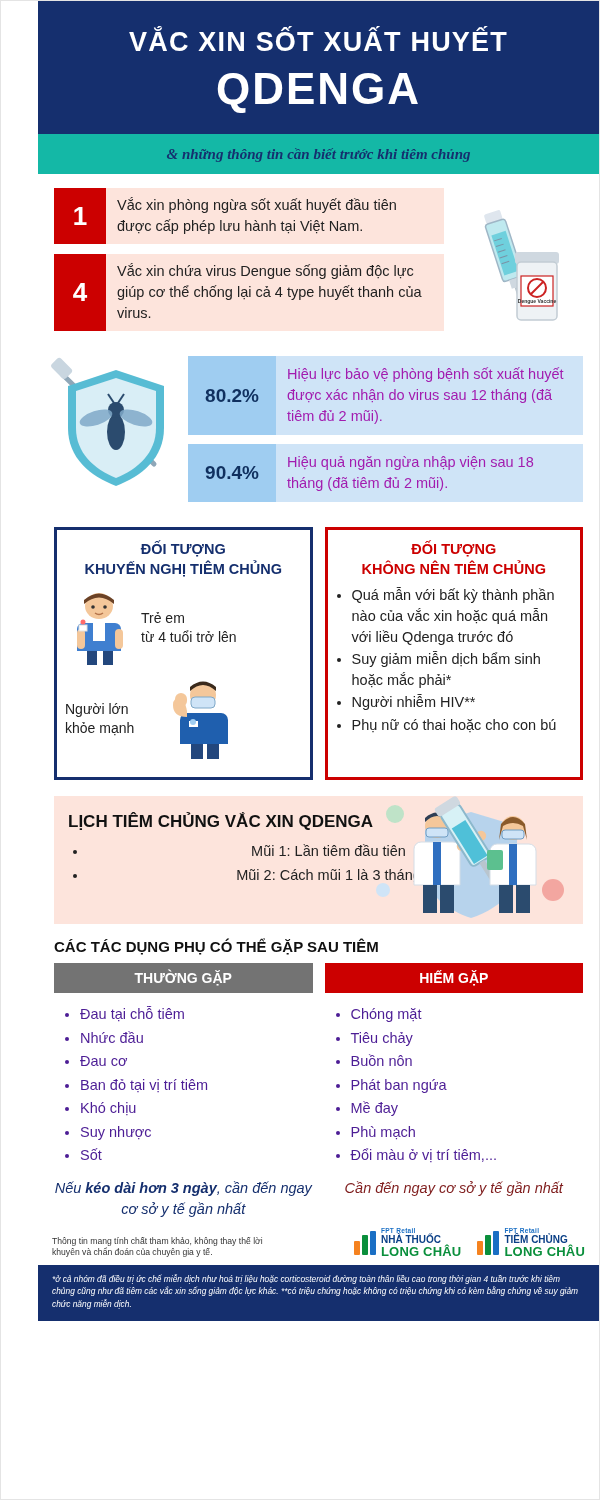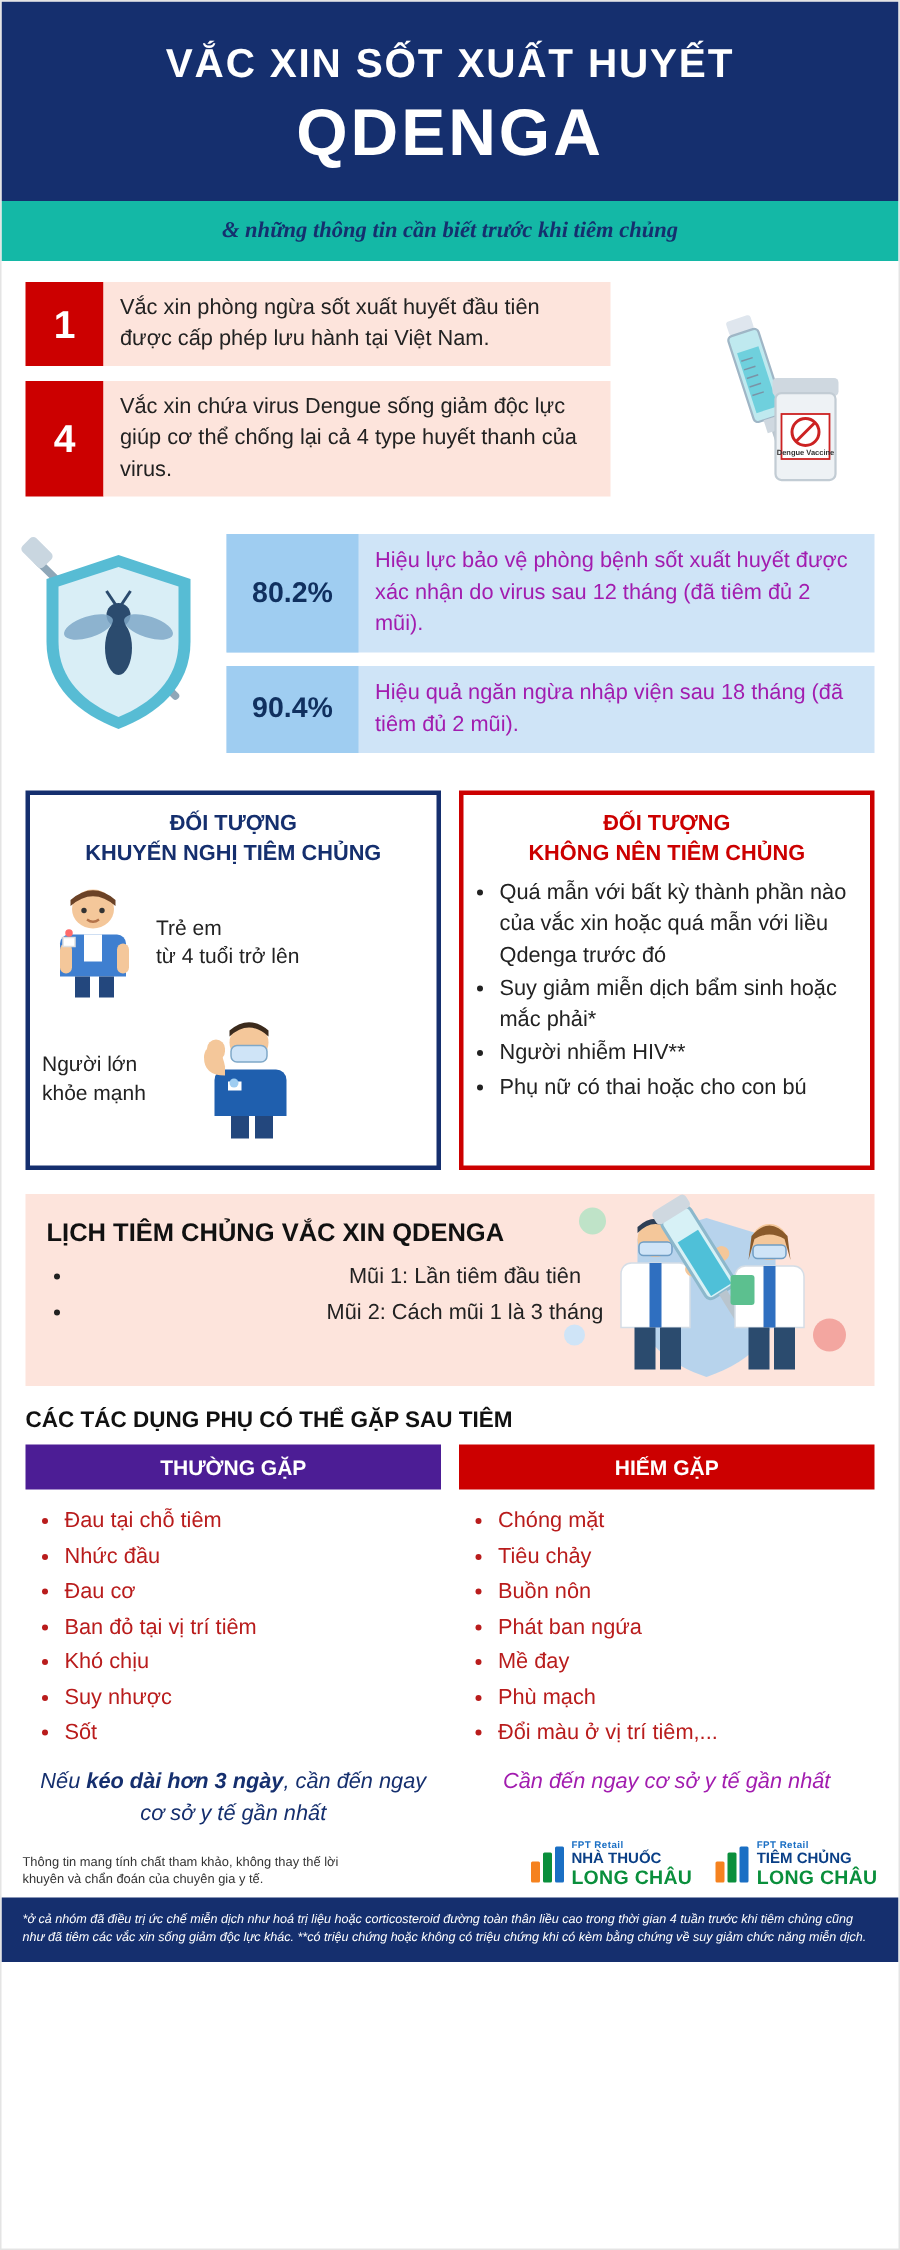--- a/index.html
+++ b/index.html
@@ -12,20 +12,21 @@
     overflow: hidden;
     position: relative;
   }
   .page {
     width: 600px;
     height: 1500px;
     background: #ffffff;
     border: 1px solid #e4e4e4;
     position: relative;
     overflow: hidden;
+    padding-left: 37px;
   }
 
   
   .header {
     background: #152f6e;
     padding: 26px 20px 22px;
     text-align: center;
   }
   .header h1 {
     color: #ffffff;
@@ -214,39 +215,39 @@
     gap: 12px;
     padding: 0 16px;
   }
   .se-col { flex: 1; }
   .se-head {
     text-align: center;
     color: #ffffff;
     font-weight: bold;
     font-size: 14px;
     padding: 7px 4px;
-    background: #4c1d95;
+    background: #737373;
   }
   .se-head.red { background: #cc0000; }
   .se-col ul { margin: 10px 0 0 26px; }
   .se-col li {
     font-size: 14.5px;
     line-height: 1.62;
-    color: #b91c1c;
+    color: #4c1d95;
   }
   .se-note {
     margin-top: 10px;
     text-align: center;
     font-style: italic;
     font-size: 14.5px;
     line-height: 1.45;
     color: #152f6e;
   }
   .se-note b { font-weight: bold; }
-  .se-note.red { color: #a21caf; }
+  .se-note.red { color: #7f1d1d; }
 
   
   .footer {
     display: flex;
     align-items: flex-end;
     justify-content: space-between;
     padding: 8px 14px 6px;
     gap: 10px;
   }
   .disclaimer {

